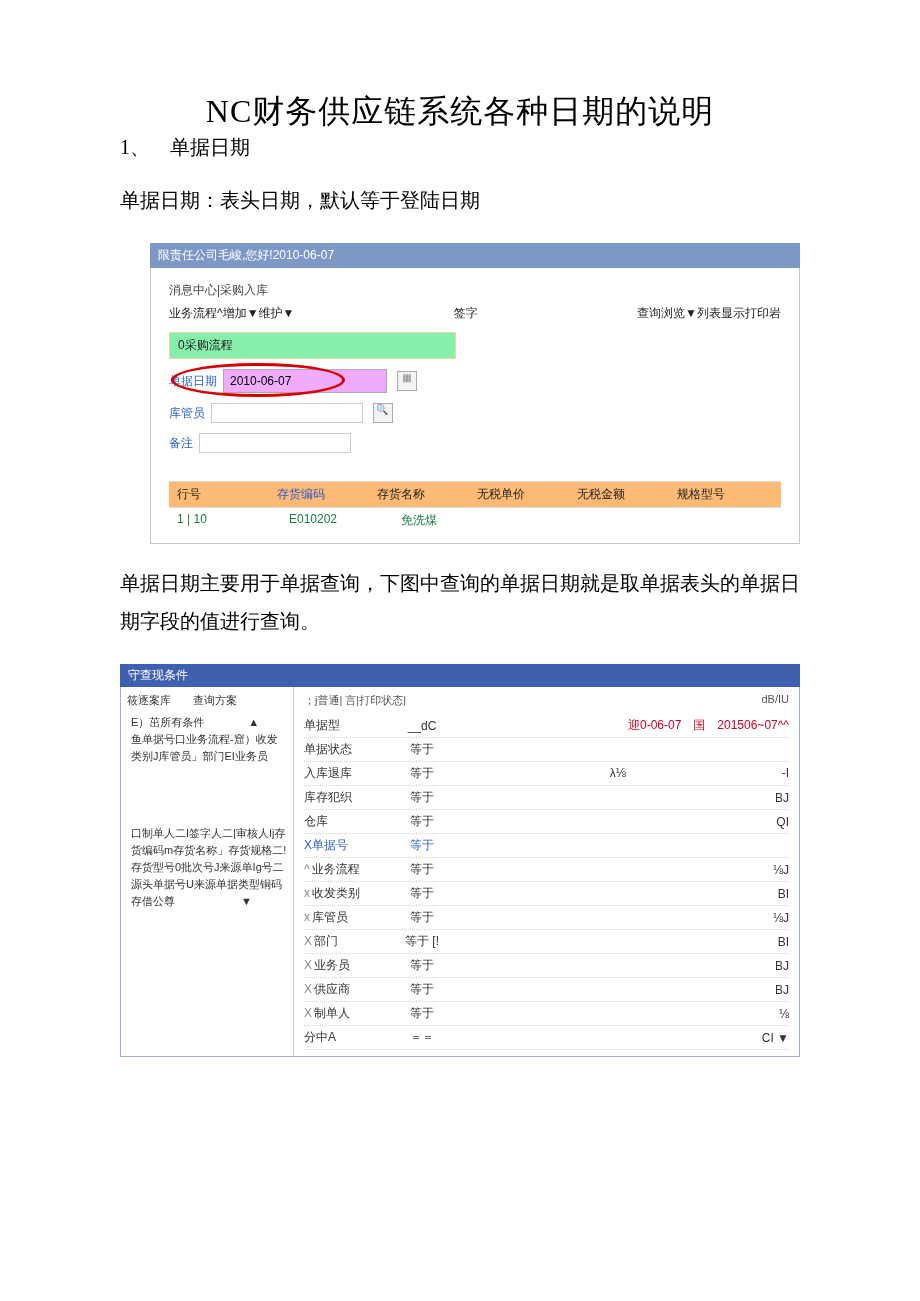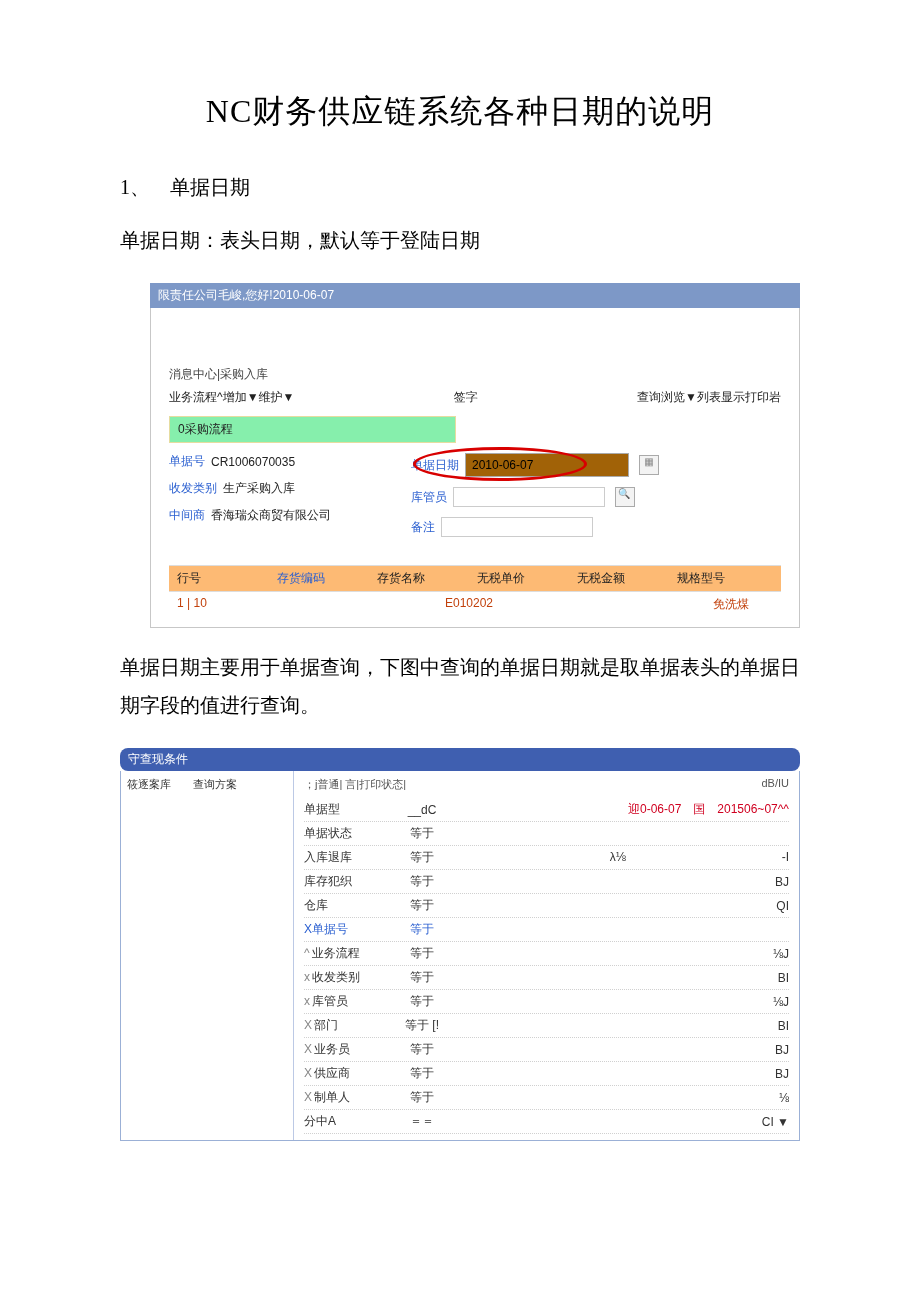--- a/index.html
+++ b/index.html
@@ -9,21 +9,20 @@
   padding: 0;
   width: 920px;
 }
 .page {
   padding: 90px 120px 40px 120px;
 }
 .title {
   font-size: 32px;
   font-weight: 400;
   text-align: center;
-  margin-bottom: 40px;
   letter-spacing: 1px;
 }
 .section-heading {
   font-size: 20px;
   margin-bottom: 20px;
 }
 .body-text {
   font-size: 20px;
   line-height: 1.9;
   margin-bottom: 24px;
@@ -44,21 +43,20 @@
 }
 .shot1 .inner {
   border: 1px solid #c7c7c7;
   border-top: none;
   padding: 14px 18px 10px 18px;
 }
 .shot1 .tab-line {
   font-size: 12px;
   color: #444;
   margin-bottom: 6px;
-  margin-top: 44px;
 }
 .shot1 .toolbar {
   display: flex;
   justify-content: space-between;
   font-size: 12px;
   color: #222;
   margin-bottom: 10px;
 }
 .shot1 .flow-bar {
   background: #86efac;
@@ -82,21 +80,21 @@
   align-items: center;
   gap: 6px;
 }
 .shot1 .lbl-blue { color: #2a5fd0; }
 .shot1 .date-wrap {
   position: relative;
   display: inline-block;
 }
 .shot1 .date-input {
   border: 1px solid #aaa;
-  background: #a16207;
+  background: #f0abfc;
   padding: 2px 6px;
   width: 150px;
   height: 18px;
   font-size: 12px;
 }
 .shot1 .date-circle {
   position: absolute;
   left: -52px;
   top: -6px;
   width: 168px;
@@ -133,37 +131,35 @@
   border-bottom: 1px solid #ddd;
   background: #fdba74;
   color: #222;
 }
 .shot1 .thead .h { min-width: 60px; }
 .shot1 .thead .h.blue { color: #2a5fd0; }
 .shot1 .trow {
   display: flex;
   gap: 52px;
   padding: 4px 8px;
-  color: #c2410c;
-  justify-content: space-between;
+  color: #15803d;
 }
 .shot1 .trow span { min-width: 60px; }
 
 
 .shot2 {
   margin-top: 10px;
   font-family: "Microsoft YaHei", "SimSun", sans-serif;
   font-size: 12px;
 }
 .shot2 .dlg-title {
   background: #3f5fb0;
   color: #fff;
   padding: 3px 8px;
   font-size: 12px;
-  border-radius: 8px;
 }
 .shot2 .dlg-body {
   border: 1px solid #9bb0d6;
   border-top: none;
   display: flex;
 }
 .shot2 .left-pane {
   width: 160px;
   border-right: 1px solid #bcc9e5;
   padding: 6px;
@@ -234,34 +230,20 @@
       <div class="tab-line">消息中心|采购入库</div>
       <div class="toolbar">
         <span>业务流程^增加▼维护▼</span>
         <span>签字</span>
         <span>查询浏览▼列表显示打印岩</span>
       </div>
 
       <div class="flow-bar">0采购流程</div>
 
       <div class="form-area">
-        <div class="form-col">
-          <div class="form-row">
-            <span class="lbl-blue">单据号</span>
-            <span>CR1006070035</span>
-          </div>
-          <div class="form-row">
-            <span class="lbl-blue">收发类别</span>
-            <span>生产采购入库</span>
-          </div>
-          <div class="form-row">
-            <span class="lbl-blue">中间商</span>
-            <span>香海瑞众商贸有限公司</span>
-          </div>
-        </div>
 
         <div class="form-col">
           <div class="form-row">
             <span class="lbl-blue">单据日期</span>
             <span class="date-wrap">
               <input class="date-input" value="2010-06-07" style="">
               <span class="date-circle"></span>
             </span>
             <span class="cal-icon">▦</span>
           </div>
@@ -295,20 +277,27 @@
     </div>
   </div>
 
   <div class="body-text">单据日期主要用于单据查询，下图中查询的单据日期就是取单据表头的单据日期字段的值进行查询。</div>
 
   <div class="shot2">
     <div class="dlg-title">守查现条件</div>
     <div class="dlg-body">
       <div class="left-pane">
         <div class="sub-tabs">筱逐案库　　查询方案</div>
+        <div class="tree">
+          <div class="node">E）茁所有条件　　　　▲</div>
+          <div class="node">鱼单据号口业务流程-窟）收发类别J库管员」部门EI业务员</div>
+          <div class="filler"></div>
+          <div class="node">口制单人二I签字人二|审核人Ij存货编码m存货名称」存货规格二!存货型号0批次号J来源单Ig号二源头单据号U来源单据类型铜码</div>
+          <div class="node">存借公尊　　　　　　▼</div>
+        </div>
       </div>
 
       <div class="right-pane">
         <div class="top-tabs">
           <span>；j普通| 言|打印状态|</span>
           <span>dB/IU</span>
         </div>
         <div id="cond-rows">
             <div class="cond-row">
               <div class="cond-label">单据型</div>

